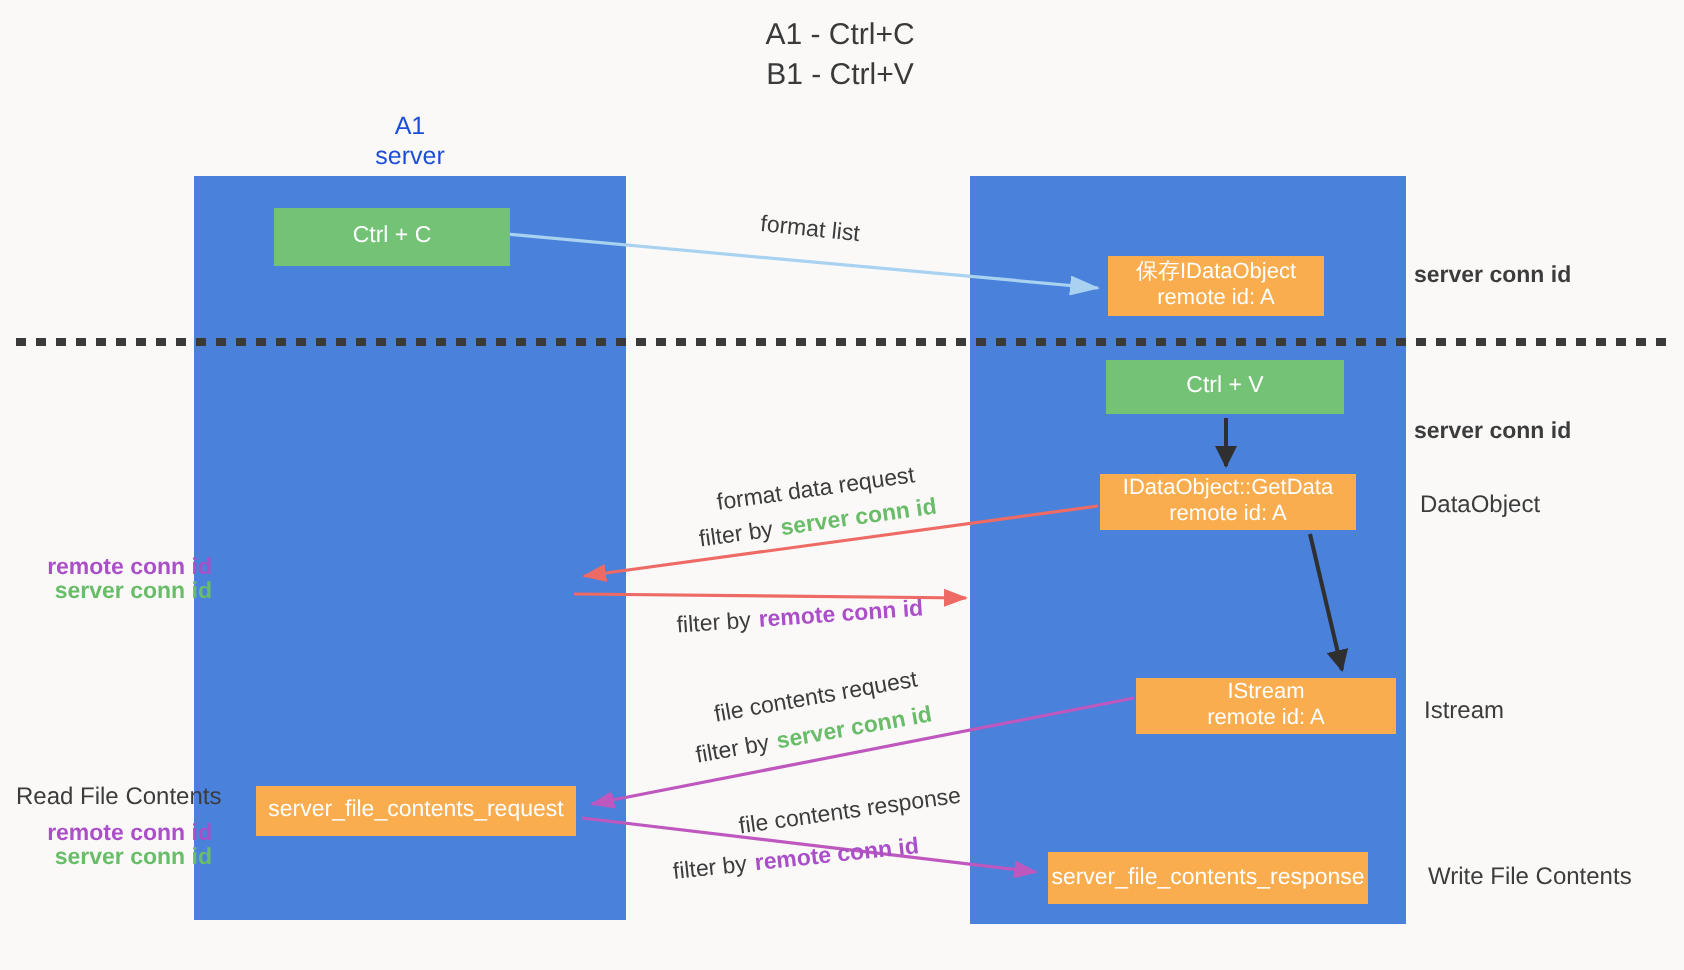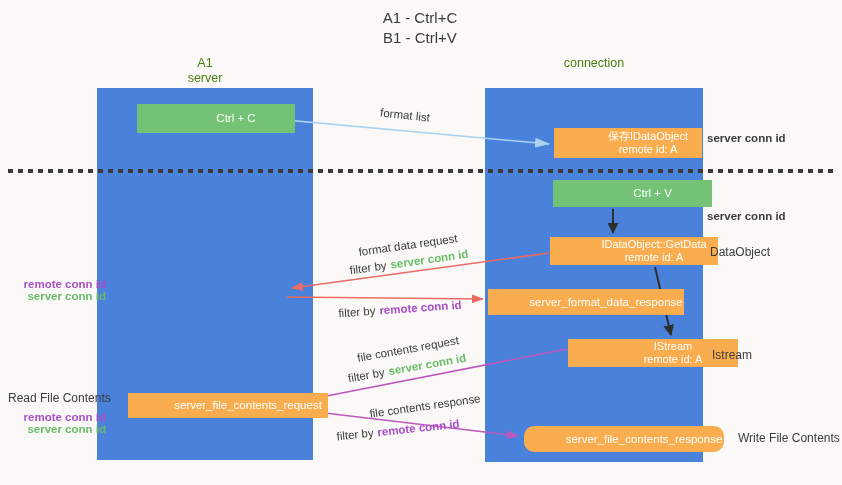--- a/index.html
+++ b/index.html
@@ -10,33 +10,32 @@
   #canvas {
     position:relative; width:842px; height:485px;
     background:#faf9f8; overflow:hidden;
   }
   .title {
     position:absolute; left:300px; top:8px; width:240px;
     text-align:center; font-size:15px; line-height:20px; color:#3a3a3a;
   }
   .col-header {
     position:absolute; top:56px; width:120px; text-align:center;
-    font-size:12.5px; line-height:15px; color:#4d7c0f;
+    font-size:12.5px; line-height:15px; color:#1d4ed8;
   }
   .lifeline { position:absolute; top:88px; background:var(--column); }
   .divider {
     position:absolute; left:8px; top:169px; width:828px; height:4px;
     background:repeating-linear-gradient(90deg, #3a3a3a 0 5px, transparent 5px 10px);
   }
   .node {
     position:absolute; display:flex; flex-direction:column;
     align-items:center; justify-content:center;
     color:#fff; font-size:11.5px; line-height:13px; text-align:center;
     white-space:nowrap;
-    padding-left:40px;
   }
   .green  { background:var(--node_green); }
   .orange { background:var(--node_orange); }
   .albl {
     position:absolute; font-size:11.5px; color:var(--text_dark);
     text-align:center; white-space:nowrap;
   }
   .filter-prefix { margin-right:4px; }
   .green-t  { color:var(--text_green);  font-weight:700; }
   .purple-t { color:var(--text_purple); font-weight:700; }
@@ -61,21 +60,20 @@
   <div class="title">
     <div>A1 - Ctrl+C</div>
     <div>B1 - Ctrl+V</div>
   </div>
 
   <div class="col-header" style="left:145px;">
     <div>A1</div>
     <div>server</div>
   </div>
   <div class="col-header" style="left:534px;">
-    <div>connection</div>
   </div>
 
   <div class="lifeline" style="left:97px;  width:216px; height:372px;"></div>
   <div class="lifeline" style="left:485px; width:218px; height:374px;"></div>
 
   <div class="divider"></div>
 
   <svg class="arrows" width="842" height="485">
     <defs>
       <marker id="ah-blue" markerUnits="userSpaceOnUse" markerWidth="16" markerHeight="10" refX="14" refY="5" orient="auto">
@@ -107,31 +105,28 @@
     <div>保存IDataObject</div>
     <div>remote id: A</div>
   </div>
   <div class="node green" style="left:553px; top:180px; width:119px; height:27px;justify-content:center;">
     <div>Ctrl + V</div>
   </div>
   <div class="node orange" style="left:550px; top:237px; width:128px; height:28px; font-size:11px;">
     <div>IDataObject::GetData</div>
     <div>remote id: A</div>
   </div>
-  <div class="node orange" style="left:488px; top:289px; width:156px; height:26px;">
-    <div>server_format_data_response</div>
-  </div>
   <div class="node orange" style="left:568px; top:339px; width:130px; height:28px; font-size:11px;">
     <div>IStream</div>
     <div>remote id: A</div>
   </div>
   <div class="node orange" style="left:128px; top:393px; width:160px; height:25px;">
     <div>server_file_contents_request</div>
   </div>
-  <div class="node orange" style="left:524px; top:426px; width:160px; height:26px;border-radius:10px;">
+  <div class="node orange" style="left:524px; top:426px; width:160px; height:26px;">
     <div>server_file_contents_response</div>
   </div>
 
   <div class="albl" style="left:355px; top:109px; width:100px; transform:rotate(6deg);">format list</div>
 
   <div class="albl" style="left:328px; top:239px; width:160px; transform:rotate(-8deg);">format data request</div>
   <div class="albl" style="left:329px; top:256px; width:160px; transform:rotate(-8deg);">
     <span class="filter-prefix">filter by</span><span class="green-t">server conn id</span>
   </div>
 
@@ -146,21 +141,21 @@
 
   <div class="albl" style="left:340px; top:400px; width:170px; transform:rotate(-8deg);">file contents response</div>
   <div class="albl" style="left:313px; top:424px; width:170px; transform:rotate(-6deg);">
     <span class="filter-prefix">filter by</span><span class="purple-t">remote conn id</span>
   </div>
 
   <div class="side side-small green-t" style="left:707px; top:132px;">server conn id</div>
   <div class="side side-small green-t" style="left:707px; top:210px;">server conn id</div>
   <div class="side" style="left:710px; top:245px;">DataObject</div>
   <div class="side" style="left:712px; top:348px;">Istream</div>
-  <div class="side" style="left:738px; top:431px;">Write File Contents</div>
+  <div class="side" style="left:714px; top:431px;">Write File Contents</div>
 
   <div class="side side-small pair" style="left:10px; top:278px;">
     <div class="purple-t">remote conn id</div>
     <div class="green-t">server conn id</div>
   </div>
   <div class="side" style="left:8px; top:391px;">Read File Contents</div>
   <div class="side side-small pair" style="left:10px; top:411px;">
     <div class="purple-t">remote conn id</div>
     <div class="green-t">server conn id</div>
   </div>

